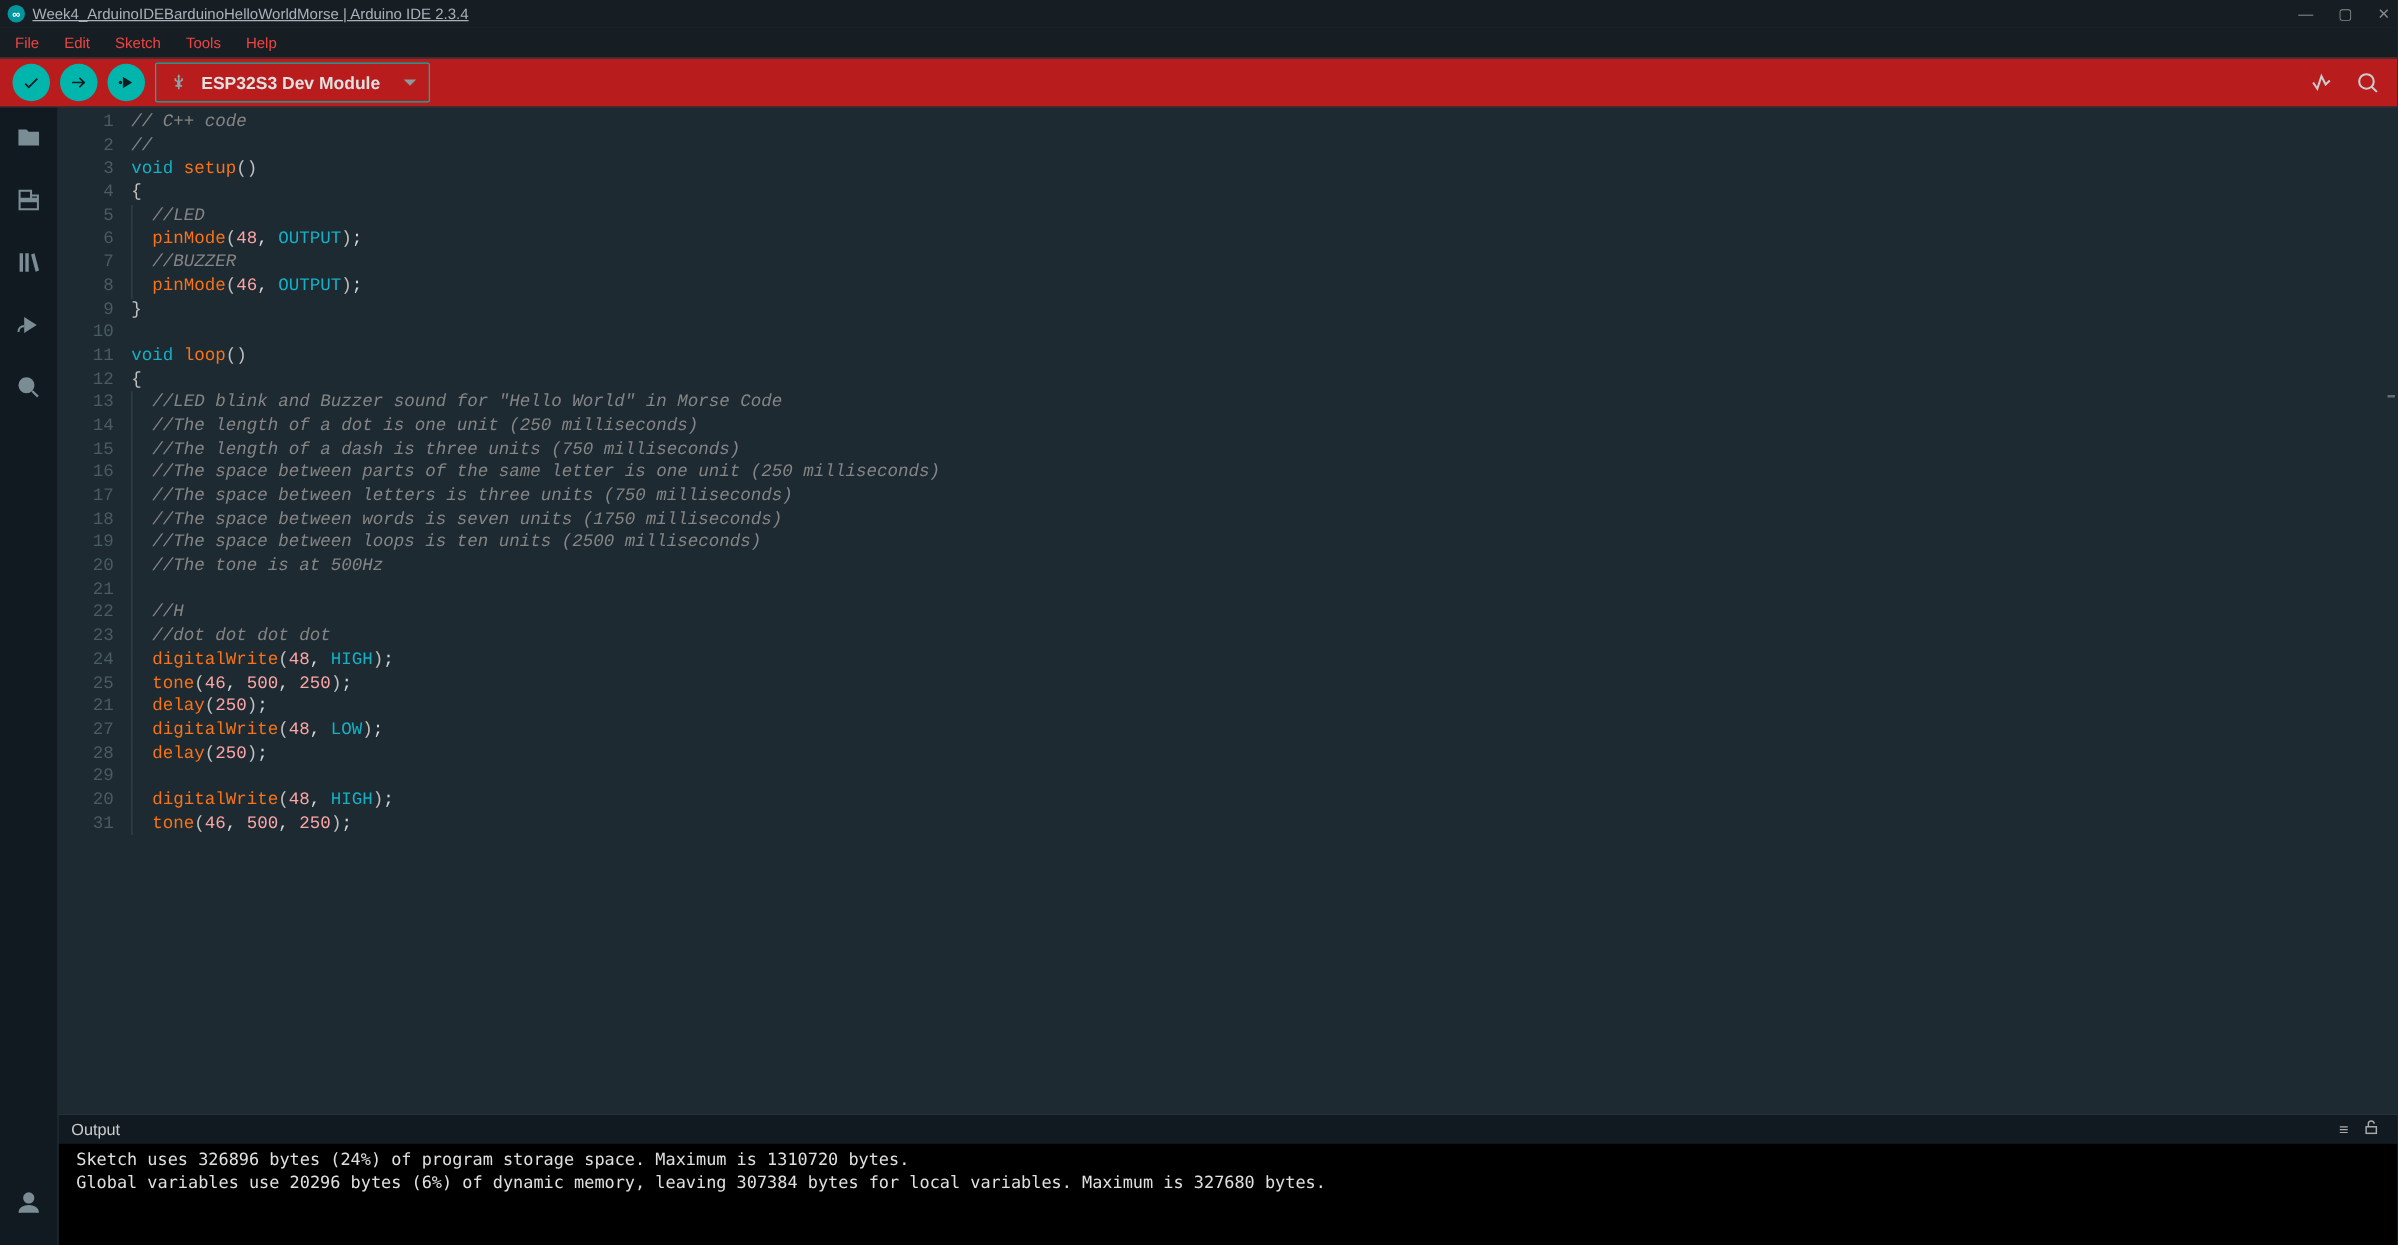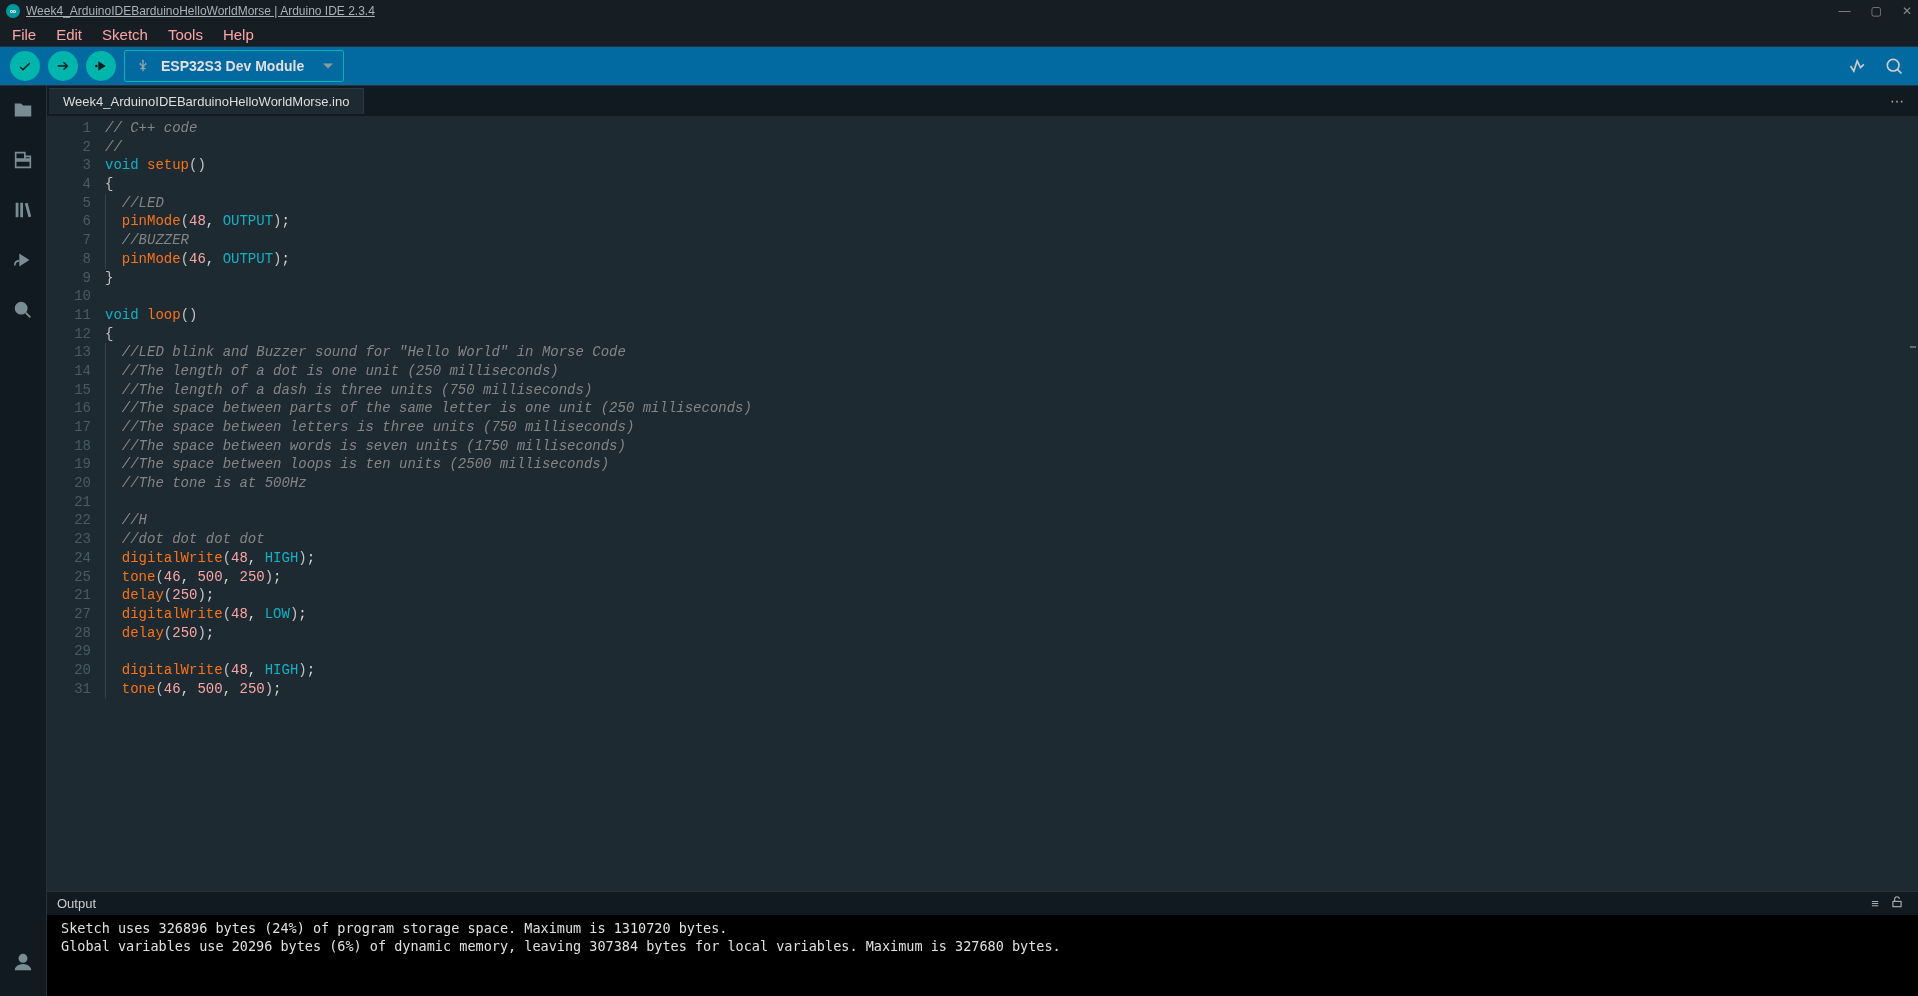--- a/index.html
+++ b/index.html
@@ -3,22 +3,22 @@
 <meta charset="utf-8">
 <style>
   * { margin:0; padding:0; box-sizing:border-box; }
   body { font-family:"Segoe UI",Arial,sans-serif; background:#1e2a32; color:#ccc; font-size:13px; overflow:hidden; width:1918px; height:996px; display:flex; flex-direction:column; }
   .titlebar { height:22px; background:#171e23; display:flex; align-items:center; padding:0 6px; color:#a8b2b8; font-size:12px; }
   .titlebar .logo { width:14px; height:14px; background:#00979C; border-radius:50%; margin-right:6px; display:flex; align-items:center; justify-content:center; color:#fff; font-size:9px; font-weight:bold; }
   .titlebar .title { flex:1;text-decoration:underline; }
   .titlebar .win-btns { display:flex; gap:20px; color:#888; }
   .titlebar .win-btns span { cursor:pointer; }
   .menubar { height:24px; background:#171e23; display:flex; align-items:center; padding:0 4px; gap:4px; }
-  .menubar .item { padding:2px 8px; color:#fca5a5; font-size:15px; cursor:pointer; }
-  .toolbar { height:40px; background:#0369a1; border-top:1px solid #263238; border-bottom:1px solid #263238; display:flex; align-items:center; padding:0 10px; gap:8px; }
+  .menubar .item { padding:2px 8px; color:#ef4444; font-size:12px; cursor:pointer; }
+  .toolbar { height:40px; background:#b91c1c; border-top:1px solid #263238; border-bottom:1px solid #263238; display:flex; align-items:center; padding:0 10px; gap:8px; }
   .toolbar .round { width:30px; height:30px; border-radius:50%; background:#00b5ab; display:flex; align-items:center; justify-content:center; color:#0d1117; font-weight:bold; cursor:pointer; }
   .toolbar .round svg { width:16px; height:16px; fill:#0e1b20; }
   .toolbar .board { border:1px solid #00b5ab; border-radius:2px; height:32px; padding:0 36px 0 10px; display:flex; align-items:center; color:#e0e0e0; font-weight:600; font-size:14px; cursor:pointer; position:relative; gap:10px; min-width:220px; }
   .toolbar .board .usb { width:16px; height:16px; fill:#9aa; }
   .toolbar .board .caret { position:absolute; right:10px; top:50%; transform:translateY(-50%); border-left:5px solid transparent; border-right:5px solid transparent; border-top:5px solid #8d9b9e; }
   .toolbar .spacer { flex:1; }
   .toolbar .tright { width:28px; height:28px; display:flex; align-items:center; justify-content:center; color:#ccc; cursor:pointer; }
   .main { flex:1; display:flex; min-height:0; }
   .activity { width:47px; background:#111a20; display:flex; flex-direction:column; align-items:center; padding:10px 0; gap:22px; border-right:1px solid #263238; }
   .activity .a-item { width:28px; height:28px; display:flex; align-items:center; justify-content:center; color:#7b8d94; cursor:pointer; }
@@ -140,24 +140,20 @@
     </div>
     <div class="a-item bottom">
       <svg viewBox="0 0 24 24" fill="none" stroke="#7b8d94" stroke-width="1.8">
           <circle cx="12" cy="8" r="4"></circle>
           <path d="M4 21c0-4 4-6 8-6s8 2 8 6"></path>
         </svg>
     </div>
   </div>
 
   <div class="editor-col">
-    <div class="tabbar">
-      <div class="tab">Week4_ArduinoIDEBarduinoHelloWorldMorse.ino</div>
-      <div class="dots">⋯</div>
-    </div>
     <div class="editor">
       <div class="gutter" id="gutter">
           <div class="g-line">1</div>
           <div class="g-line">2</div>
           <div class="g-line">3</div>
           <div class="g-line">4</div>
           <div class="g-line">5</div>
           <div class="g-line">6</div>
           <div class="g-line">7</div>
           <div class="g-line">8</div>

